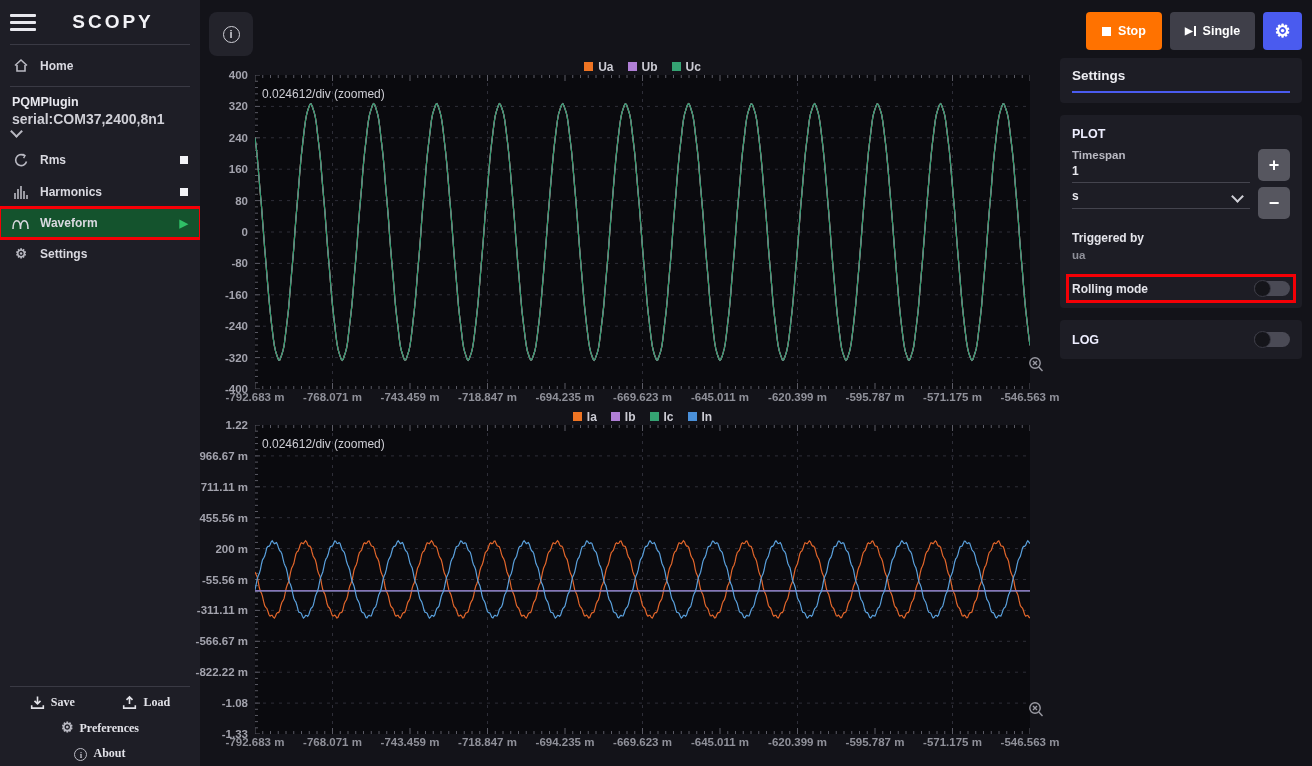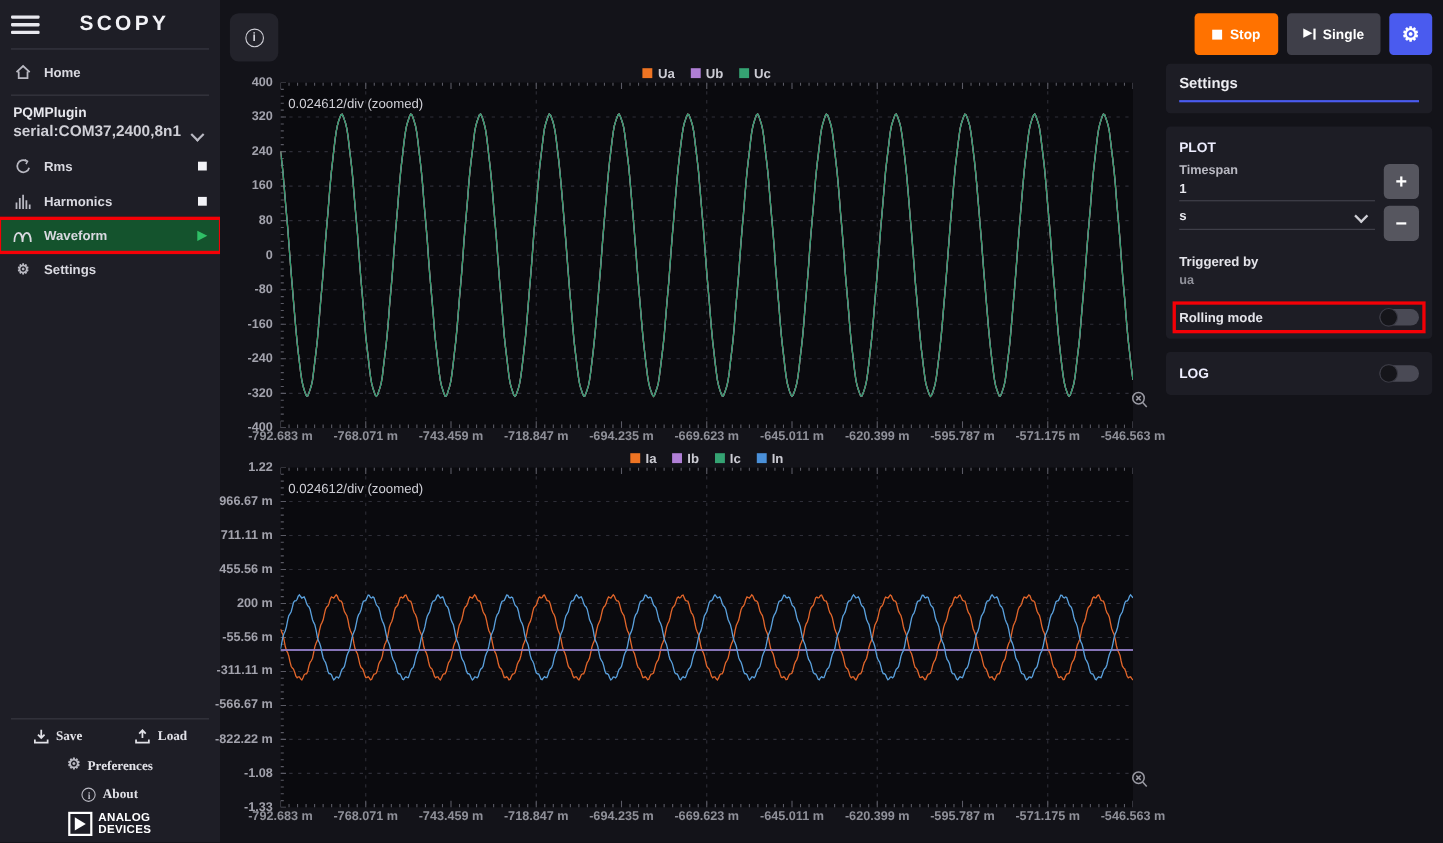--- a/index.html
+++ b/index.html
@@ -11,21 +11,21 @@
   .sidebar { width:200px; min-width:200px; background:#1e1e26; display:flex; flex-direction:column; }
   .sep { height:1px; background:#3a3a44; margin:0 10px; }
   .side-header { height:44px; display:flex; align-items:center; padding:0 10px; }
   .hamburger { width:26px; cursor:pointer; }
   .hamburger span { display:block; height:3px; background:#e8e8ee; margin:4px 0; border-radius:1px; }
   .logo { flex:1; text-align:center; font-weight:700; font-size:19px; letter-spacing:3px; color:#f2f2f6; }
   .side-item { display:flex; align-items:center; gap:10px; padding:8px 12px; font-size:12px; font-weight:700; color:#d9d9e0; cursor:pointer; }
   .side-item .sicon { width:18px; display:flex; justify-content:center; color:#b9b9c2; }
   .side-item .grow { flex:1; }
   .home-row { padding:13px 12px; }
-  .plugin { display:flex; align-items:flex-end; padding:8px 12px; cursor:pointer; }
+  .plugin { display:flex; align-items:flex-start; padding:8px 12px; cursor:pointer;flex-direction:column; }
   .plugin .pname { font-size:12.5px; font-weight:700; color:#e8e8ee; }
   .plugin .psub { font-size:14px; font-weight:700; color:#cfcfd6; margin-top:2px; }
   .plugin .grow { flex:1; }
   .chev { width:9px; height:9px; border-right:2px solid #b9b9c2; border-bottom:2px solid #b9b9c2; transform:rotate(45deg); margin-right:4px; }
   .stop-sq-mini { width:8px; height:8px; background:#f2f2f6; }
   .play-tri { color:#2fbf66; font-size:11px; line-height:1; }
   .selected-row { background:#14532d; outline:3px solid #f50006; outline-offset:-1px; }
   .spacer { flex:1; }
   .foot-row2 { display:flex; justify-content:space-around; padding:8px 6px 4px; }
   .foot-item { display:flex; align-items:flex-end; gap:6px; font-size:12px; font-weight:700; cursor:pointer; color:#e2e2e8;font-family:Liberation Serif, serif; }
@@ -194,26 +194,20 @@
       <span class="foot-item">
         <span style="font-size:14px;color:#b9b9c2;">⚙</span>
         <span>Preferences</span>
       </span>
     </div>
     <div class="foot-center">
       <span class="foot-item">
         <span class="circle-i">i</span>
         <span>About</span>
       </span>
-    </div>
-    <div class="adlogo">
-      <span class="adbox">
-          <span class="adtri"></span>
-        </span>
-      <span class="adtext"><span>ANALOG</span><br><span>DEVICES</span></span>
     </div>
   </aside>
 
   <div class="main">
     <div class="content">
       <button class="info-btn">
         <span class="circle-i">i</span>
       </button>
 
       <div class="chart-block">

